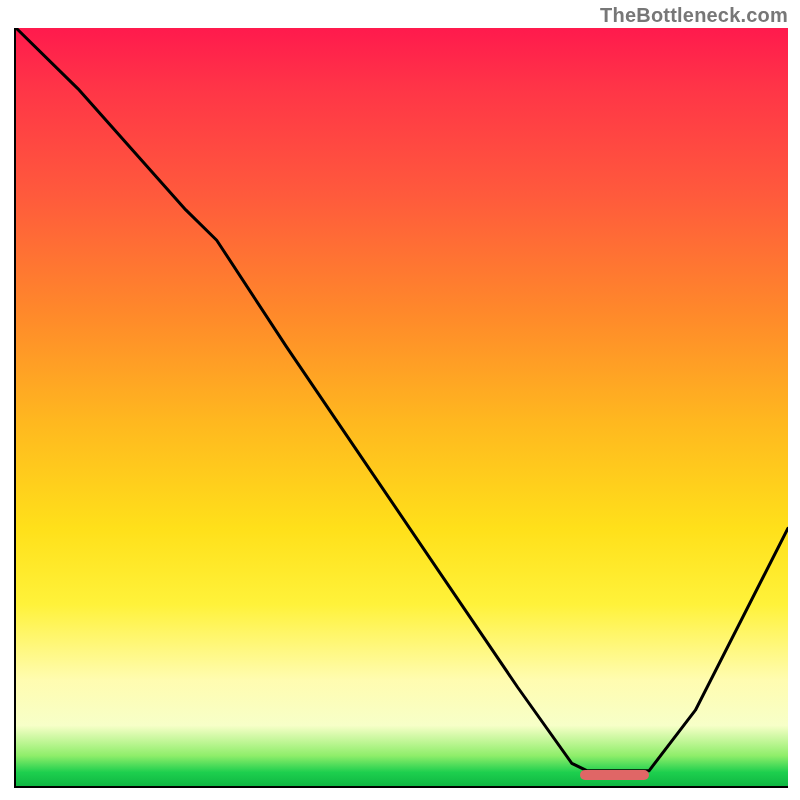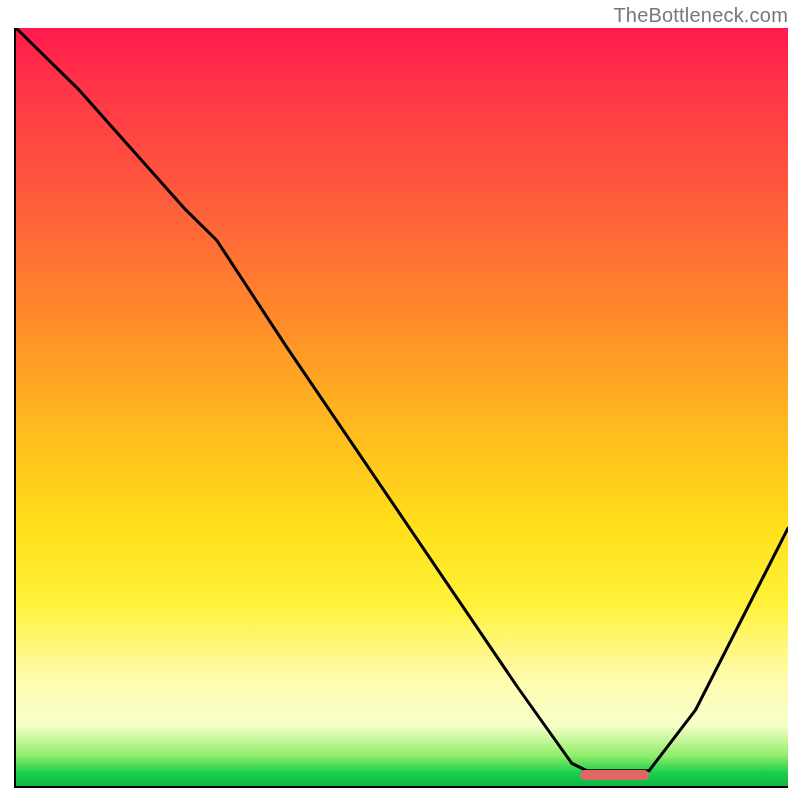--- a/index.html
+++ b/index.html
@@ -54,21 +54,21 @@
     left: 0;
     top: 0;
     width: 100%;
     height: 100%;
   }
   .watermark {
     position: absolute;
     top: 4px;
     right: 12px;
     font-size: 20px;
-    font-weight: normal;
+    font-weight: bold;
     color: #777;
     letter-spacing: 0.2px;
   }
   .marker {
     position: absolute;
     height: 10px;
     border-radius: 5px;
     background: #e06666;
   }
 </style>

